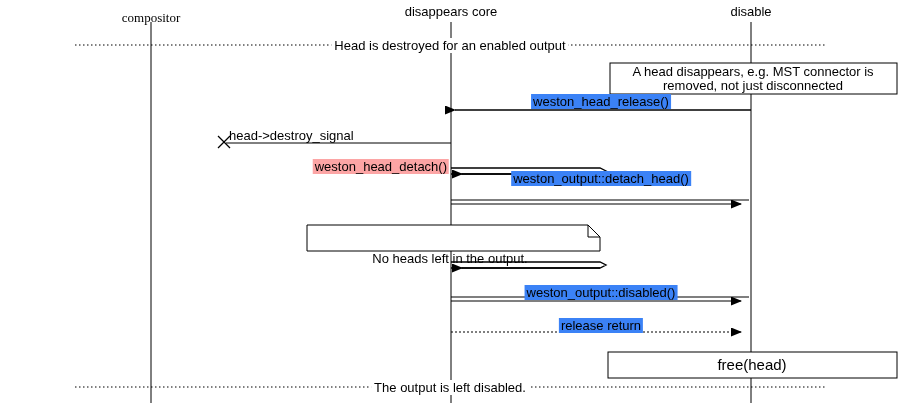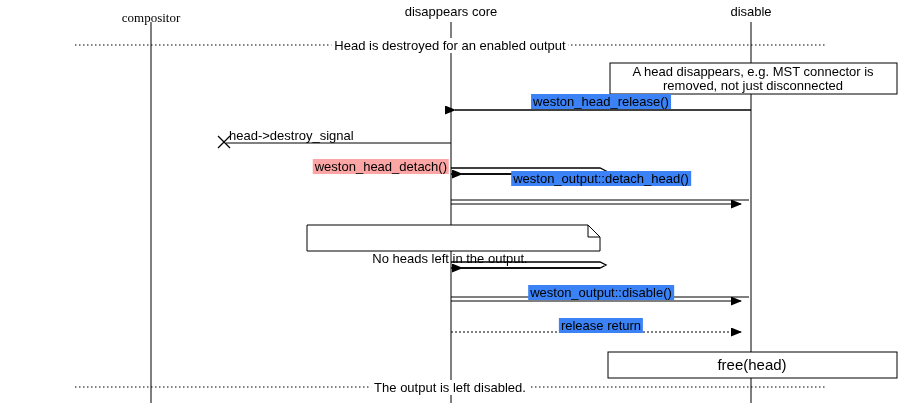--- a/index.html
+++ b/index.html
@@ -162,19 +162,19 @@
 
   <div class="lbl msg-label" style="left:601px; top:94px;">weston_head_release()</div>
 
   <div class="lbl" style="left:229px; top:128px;">head-&gt;destroy_signal</div>
 
   <div class="lbl msg-label-right" style="left:449px; top:159px;">weston_head_detach()</div>
 
   <div class="lbl msg-label" style="left:601px; top:171px;">weston_output::detach_head()</div>
 
 
-  <div class="lbl msg-label" style="left:601px; top:285px;">weston_output::disable()</div>
+  <div class="lbl msg-label" style="left:601px; top:285px;">weston_output::disabled()</div>
 
   <div class="lbl msg-label" style="left:601px; top:318px;">release return</div>
 
   <div class="lbl box-text" style="left:752px; top:357px;">free(head)</div>
 
 </div>
 
 </body></html>

